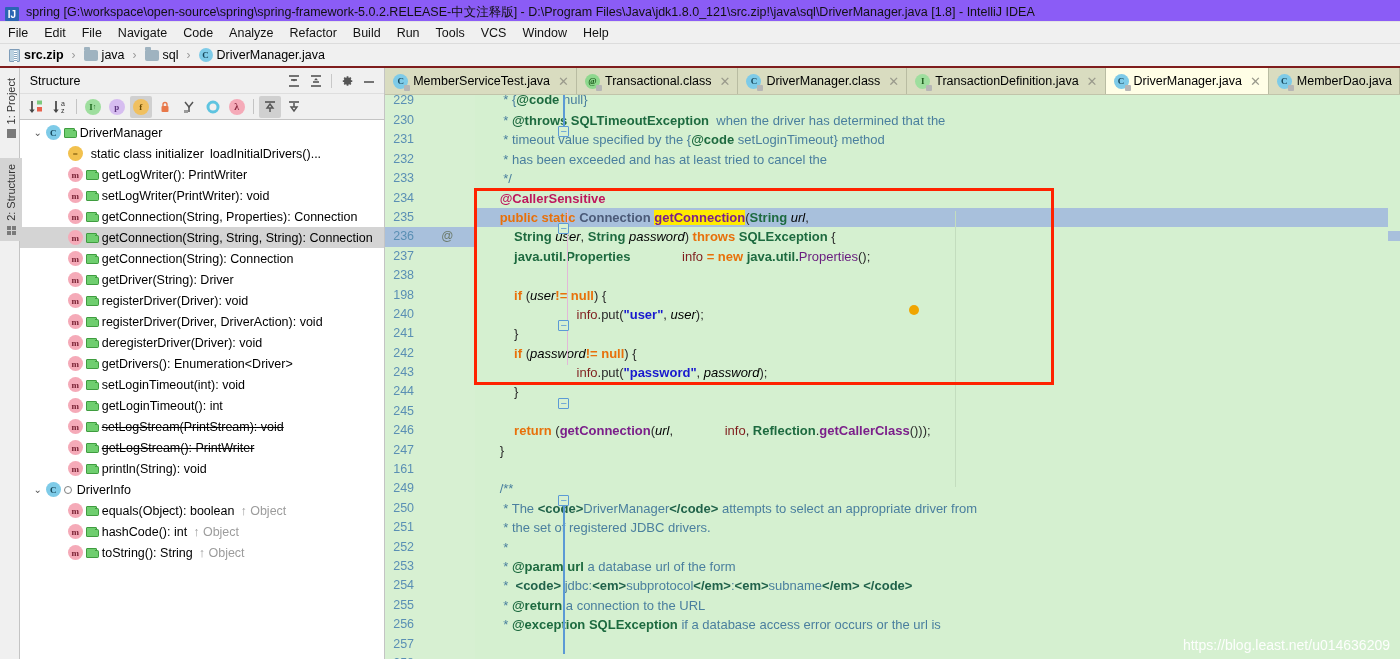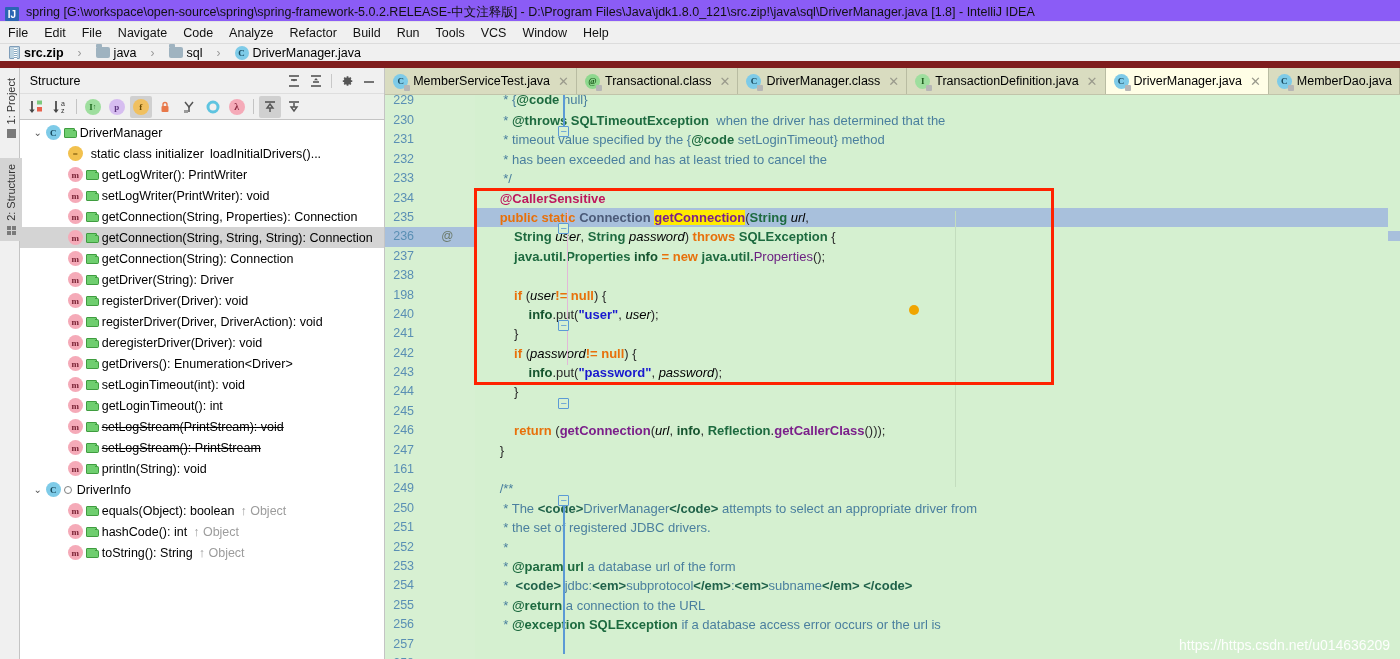--- a/index.html
+++ b/index.html
@@ -47,22 +47,22 @@
     cursor: default;
     white-space: nowrap;
   }
 
   
   .breadcrumb {
     height: 24px;
     background: #f0f0f0;
     display: flex; align-items: center;
     padding-left: 6px;
-    border-bottom: 7px solid #7f1d1d;
-    gap: 10px;
+    border-bottom: 2px solid #7f1d1d;
+    gap: 4px;
   }
   .bc-seg { display: flex; align-items: center; gap: 4px; padding: 0 3px; }
   .bc-seg .lbl { font-size: 12.5px; }
   .bc-seg .lbl.bold { font-weight: bold; }
   .bc-sep { color: #9a9a9a; font-size: 12px; padding: 0 1px; }
   .ic-zip {
     width: 11px; height: 13px; background: #bcd2e0;
     border: 1px solid #7f9db9;
     position: relative; border-radius: 1px;
   }
@@ -228,21 +228,21 @@
   .s-cmtb  { color: #1d6a3f; font-weight: bold; }
   .s-tag   { color: #20624a; font-weight: bold; }
   .s-kw    { color: #e8700a; font-weight: bold; }
   .s-type  { color: #4b5a78; font-weight: bold; }
   .s-typed { color: #1d6a3f; font-weight: bold; }
   .s-meth  { color: #7b1f8a; font-weight: bold; }
   .s-methd { color: #6b2080; }
   .s-str   { color: #1818cf; font-weight: bold; }
   .s-italic{ font-style: italic; color: #000000; }
   .s-ann   { color: #be185d; font-weight: bold; }
-  .s-field { color: #14532d; font-weight: bold; }
+  .s-field { color: #7f1d1d; font-weight: normal; margin-left: 48px; }
   .s-plain { color: #2b2b2b; }
   .hl-sym  { background: #ffeb00; color: #7b1f8a; font-weight: bold; }
 
   
   .redbox {
     position: absolute;
     border: 3px solid #ff2200;
     pointer-events: none;
     z-index: 20;
   }
@@ -557,21 +557,21 @@
             </span>
             <span class="vis vis-pub"></span>
             <span class="tlabel struck">setLogStream(PrintStream): void</span>
           </div>
           <div class="tnode" style="padding-left: 32px;">
             <span class="twist"></span>
             <span class="ic">
               <span class="badge m-badge">m</span>
             </span>
             <span class="vis vis-pub"></span>
-            <span class="tlabel struck">setLogStream(): PrintStream</span>
+            <span class="tlabel struck">getLogStream(): PrintWriter</span>
           </div>
           <div class="tnode" style="padding-left: 32px;">
             <span class="twist"></span>
             <span class="ic">
               <span class="badge m-badge">m</span>
             </span>
             <span class="vis vis-pub"></span>
             <span class="tlabel">println(String): void</span>
           </div>
           <div class="tnode" style="padding-left: 10px;">
@@ -736,17 +736,17 @@
         <div class="foldmark" style="left:173px; top:128px;">−</div>
         <div class="foldmark" style="left:173px; top:225px;">−</div>
         <div class="foldmark" style="left:173px; top:303px;">−</div>
         <div class="foldmark" style="left:173px; top:400px;">−</div>
         <div class="foldline" style="left:178px; top:411px; height:148px;"></div>
         <div class="bulb" style="left:524px; top:210px;"></div>
         <div class="vguide" style="left:570px; top:116px; height:276px;"></div>
 
         <div class="redbox" style="left:89px; top:93px; width:580px; height:197px;"></div>
 
-        <div class="watermark">https://https.csdn.net/u014636209</div>
+        <div class="watermark">https://blog.least.net/u014636209</div>
       </div>
     </div>
   </div>
 </div>
 
 </body></html>

